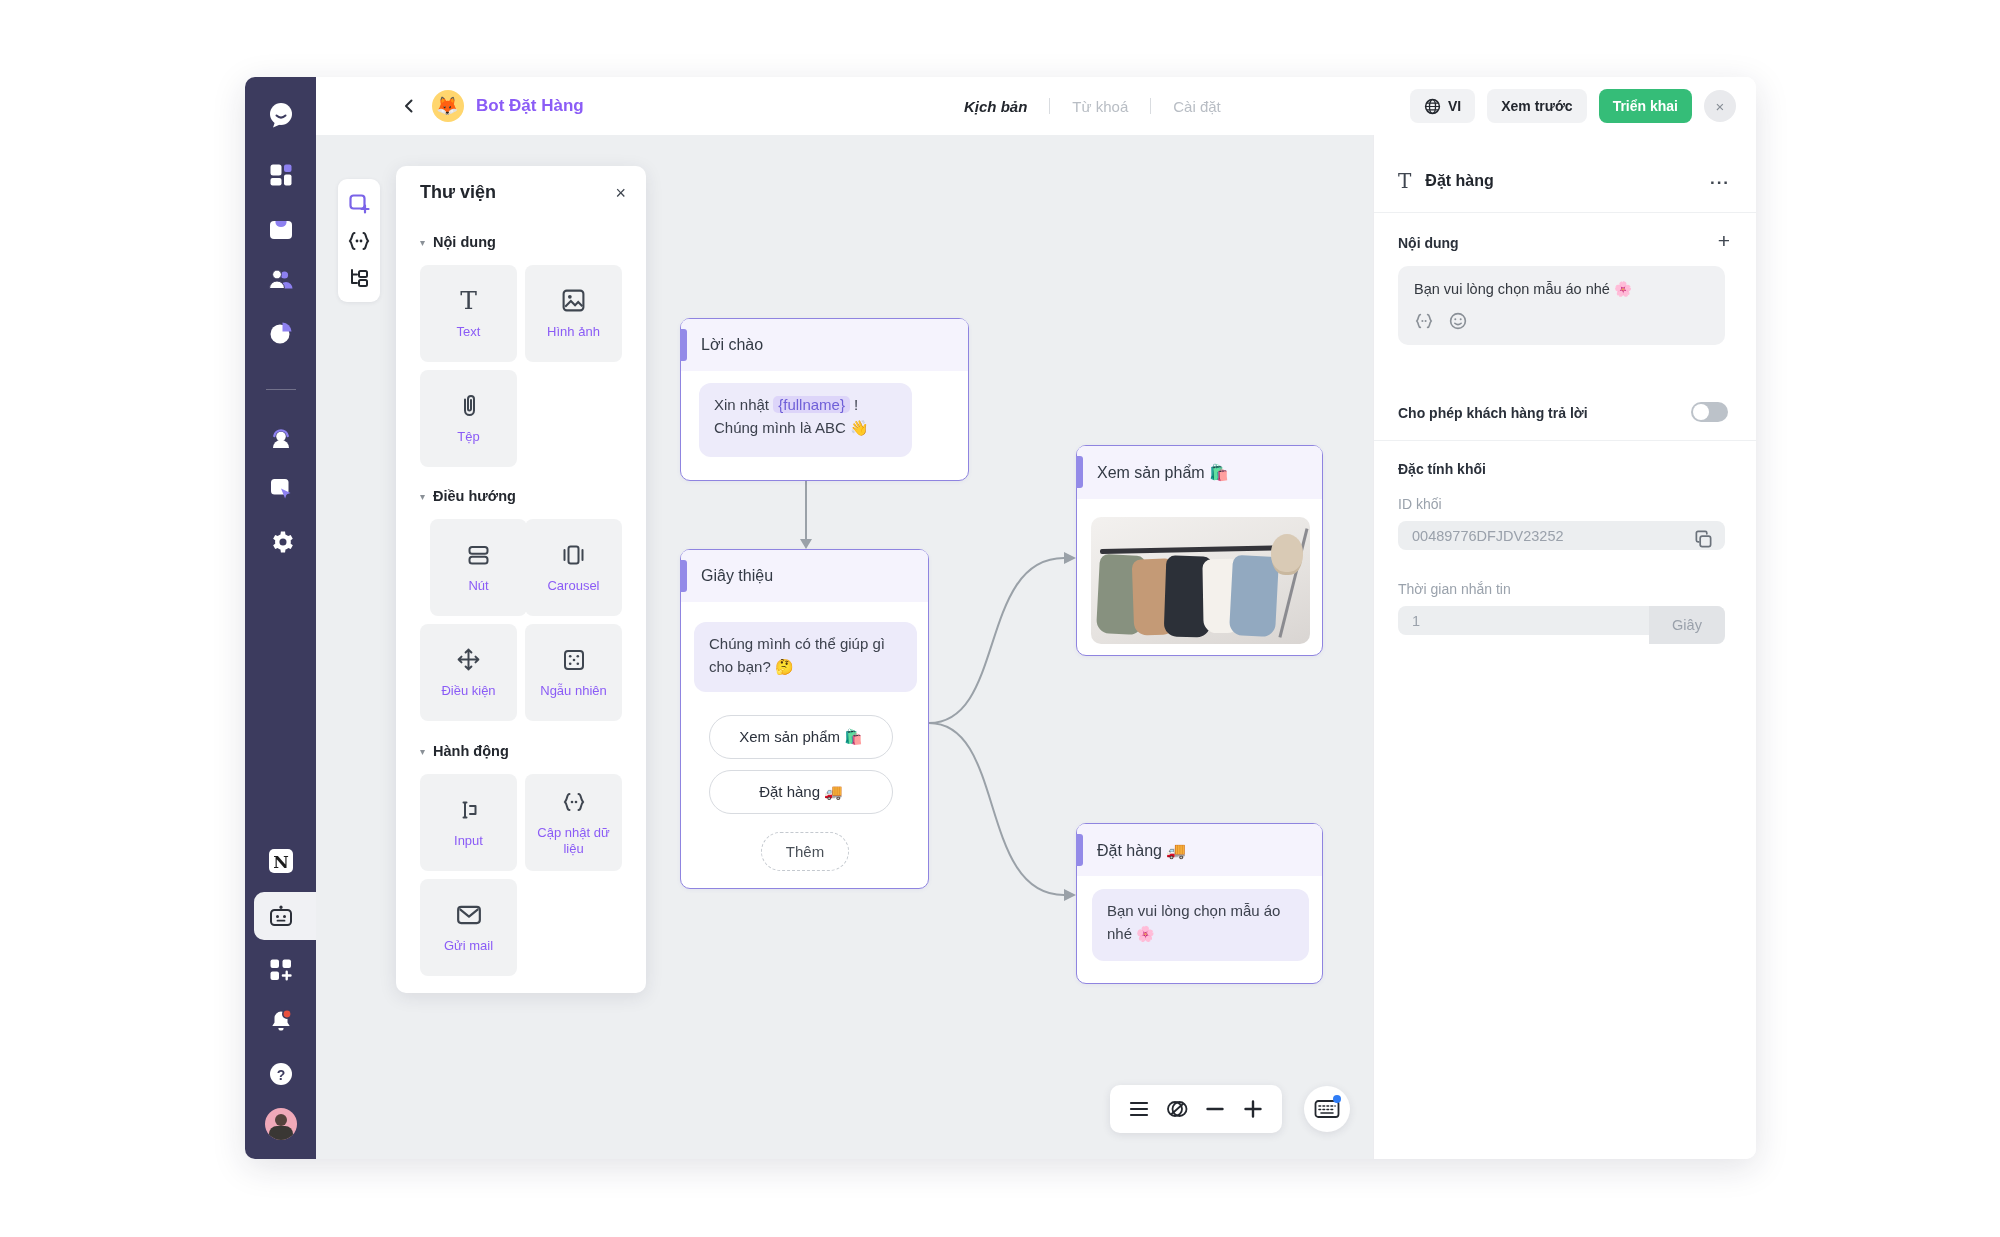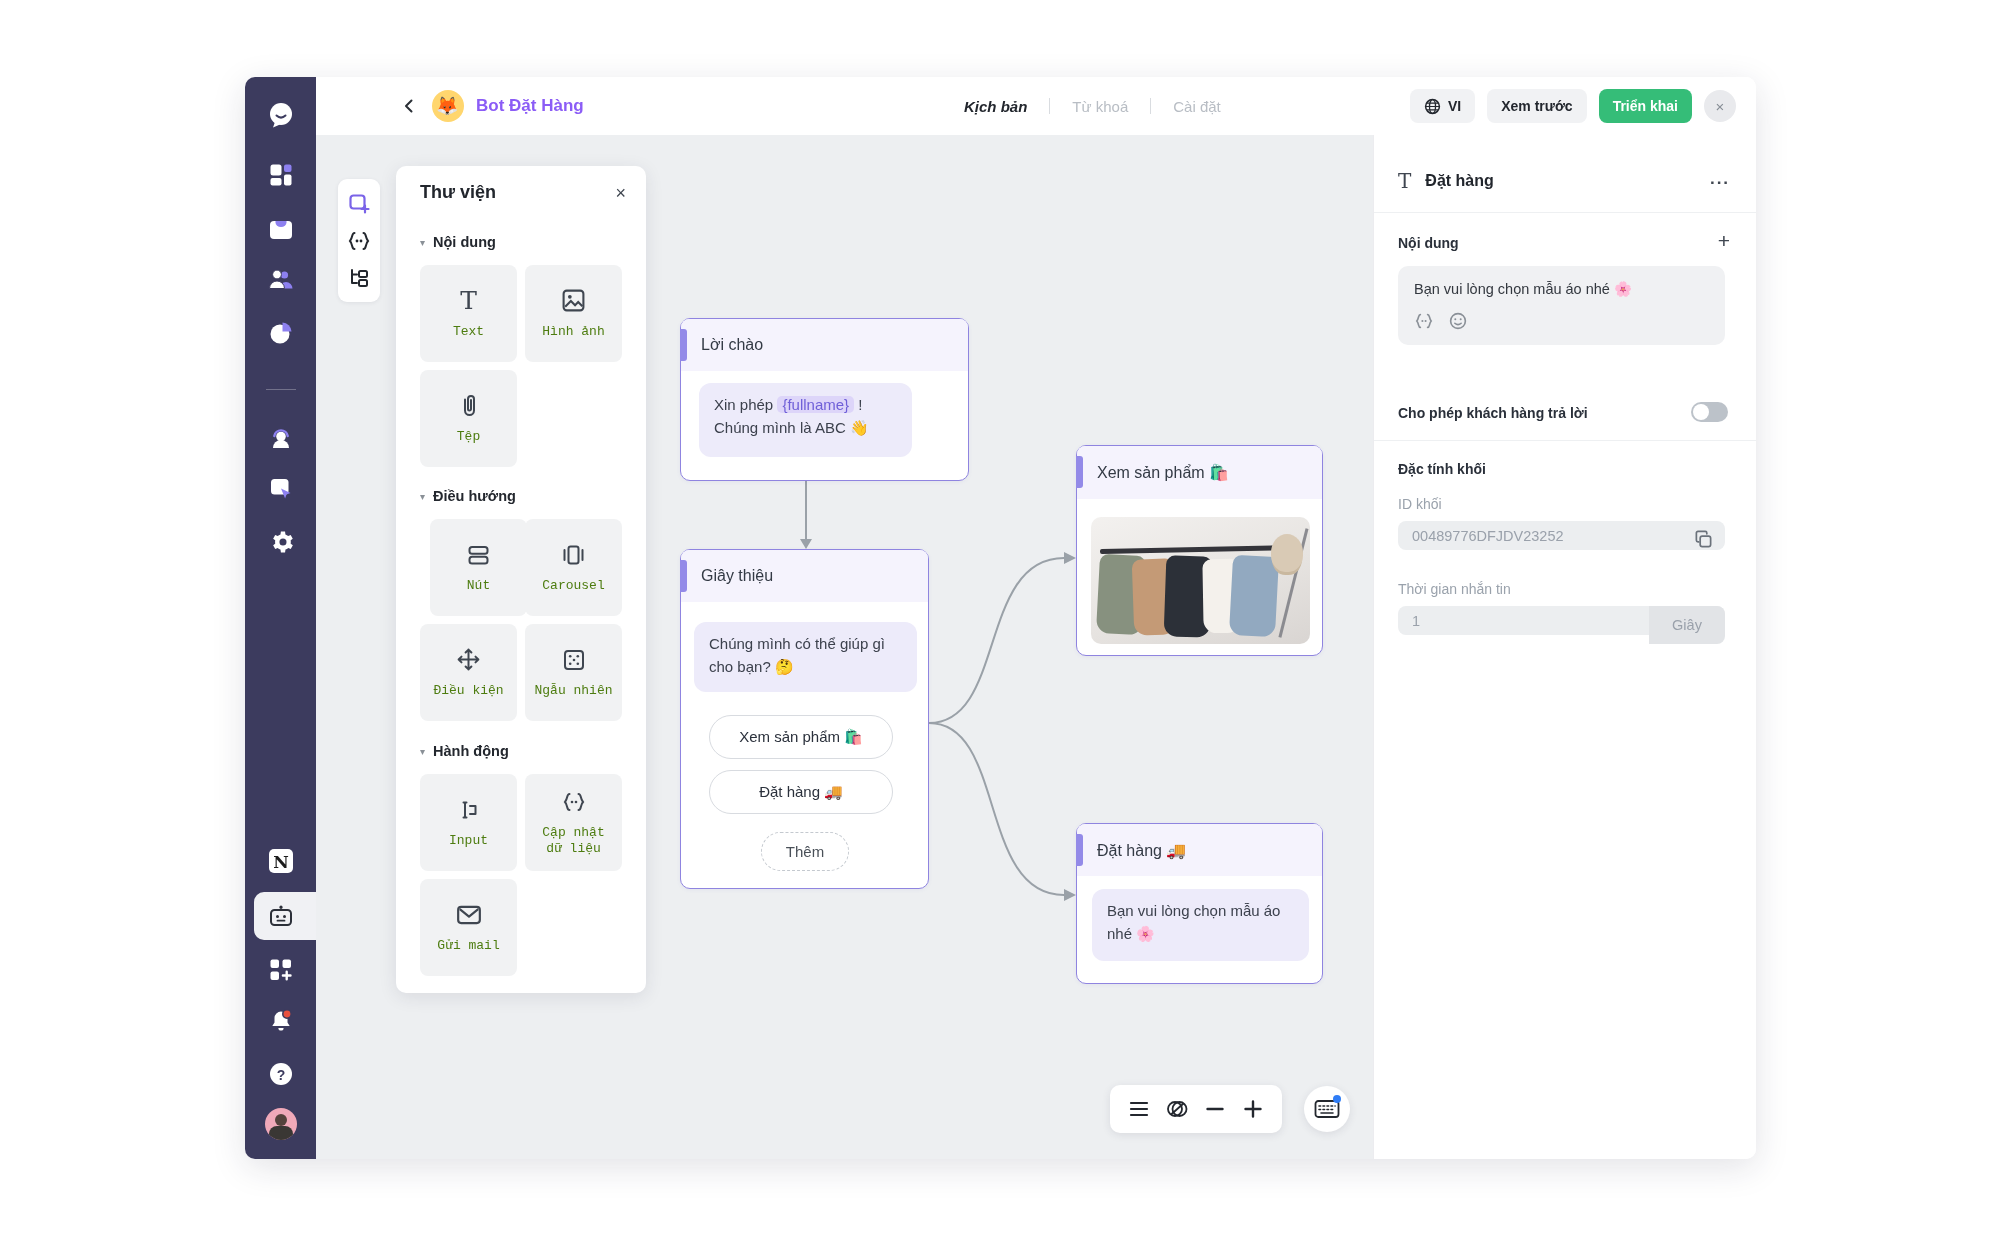--- a/index.html
+++ b/index.html
@@ -31,21 +31,21 @@
   #minibar{position:absolute;left:22px;top:44px;width:42px;height:123px;background:#fff;border-radius:9px;box-shadow:0 1px 4px rgba(40,40,70,.08);display:flex;flex-direction:column;align-items:center;justify-content:space-around;padding:6px 0;box-sizing:border-box;}
   .mini-ic{width:24px;height:24px;display:flex;align-items:center;justify-content:center;cursor:pointer;}
   
   #library{position:absolute;left:80px;top:31px;width:250px;height:827px;background:#fff;border-radius:10px;box-shadow:0 4px 18px rgba(40,40,70,.10);}
   .lib-title{position:absolute;left:24px;top:16px;font-size:18px;font-weight:700;color:#22262d;}
   .lib-close{position:absolute;right:20px;top:18px;font-size:18px;color:#3f4650;cursor:pointer;line-height:1;}
   .sec{position:absolute;left:24px;display:flex;align-items:center;gap:8px;font-size:14.5px;font-weight:600;color:#23272e;cursor:pointer;}
   .sec .tri{font-size:10px;color:#8a9097;}
   .card{position:absolute;width:97px;height:97px;background:#f1f2f3;border-radius:8px;display:flex;flex-direction:column;align-items:center;justify-content:center;gap:9px;cursor:pointer;}
   .cicon{height:28px;display:flex;align-items:center;justify-content:center;color:#3f4650;}
-  .clabel{font-size:13px;color:#4d7c0f;text-align:center;line-height:1.25;padding:0 6px;font-family:Liberation Mono, monospace;}
+  .clabel{font-size:13px;color:#8b5cf6;text-align:center;line-height:1.25;padding:0 6px;}
   .tserif{font-family:"DejaVu Serif","Liberation Serif",serif;font-size:25px;color:#3f4650;line-height:1;}
   
   .node{position:absolute;background:#fff;border:1.5px solid #8f84e0;border-radius:10px;box-shadow:0 1px 4px rgba(90,80,180,.07);box-sizing:border-box;}
   .node-head{position:relative;height:52px;background:#f5f3fd;border-radius:8px 8px 0 0;display:flex;align-items:center;padding-left:20px;font-size:16px;color:#333a45;}
   .node-accent{position:absolute;left:-1.5px;top:10px;width:7px;height:32px;background:#938ae8;border-radius:0 3px 3px 0;}
   .bubble{position:absolute;background:#edebfa;border-radius:12px;font-size:15px;line-height:1.5;color:#3c414d;padding:11px 15px;box-sizing:border-box;}
   .chip{background:#ddd5f9;color:#6f5fd8;border-radius:5px;padding:0 5px;}
   .flow-pill{position:absolute;height:44px;border:1.2px solid #d8dbe0;border-radius:22px;background:#fff;display:flex;align-items:center;justify-content:center;font-size:15px;color:#2b313c;cursor:pointer;box-sizing:border-box;}
   .flow-pill.dashed{border:1.2px dashed #c4c9cf;height:39px;color:#4a5058;}
   
@@ -361,21 +361,21 @@
         <span class="clabel">Gửi mail</span>
       </div>
     </div>
 
     <div class="node" style="left:364px;top:183px;width:289px;height:163px">
       <div class="node-head">
         <div class="node-accent"></div>
         <span>Lời chào</span>
       </div>
       <div class="bubble" style="left:18px;top:64px;width:213px;height:74px">
-        <span>Xin phép </span><span class="chip">{fullname}</span><span> !</span><br>
+        <span>Xin nhật </span><span class="chip">{fullname}</span><span> !</span><br>
         <span>Chúng mình là ABC 👋</span>
       </div>
     </div>
 
     <div class="node" style="left:364px;top:414px;width:249px;height:340px">
       <div class="node-head">
         <div class="node-accent"></div>
         <span>Giây thiệu</span>
       </div>
       <div class="bubble" style="left:13px;top:72px;width:223px;height:70px">

